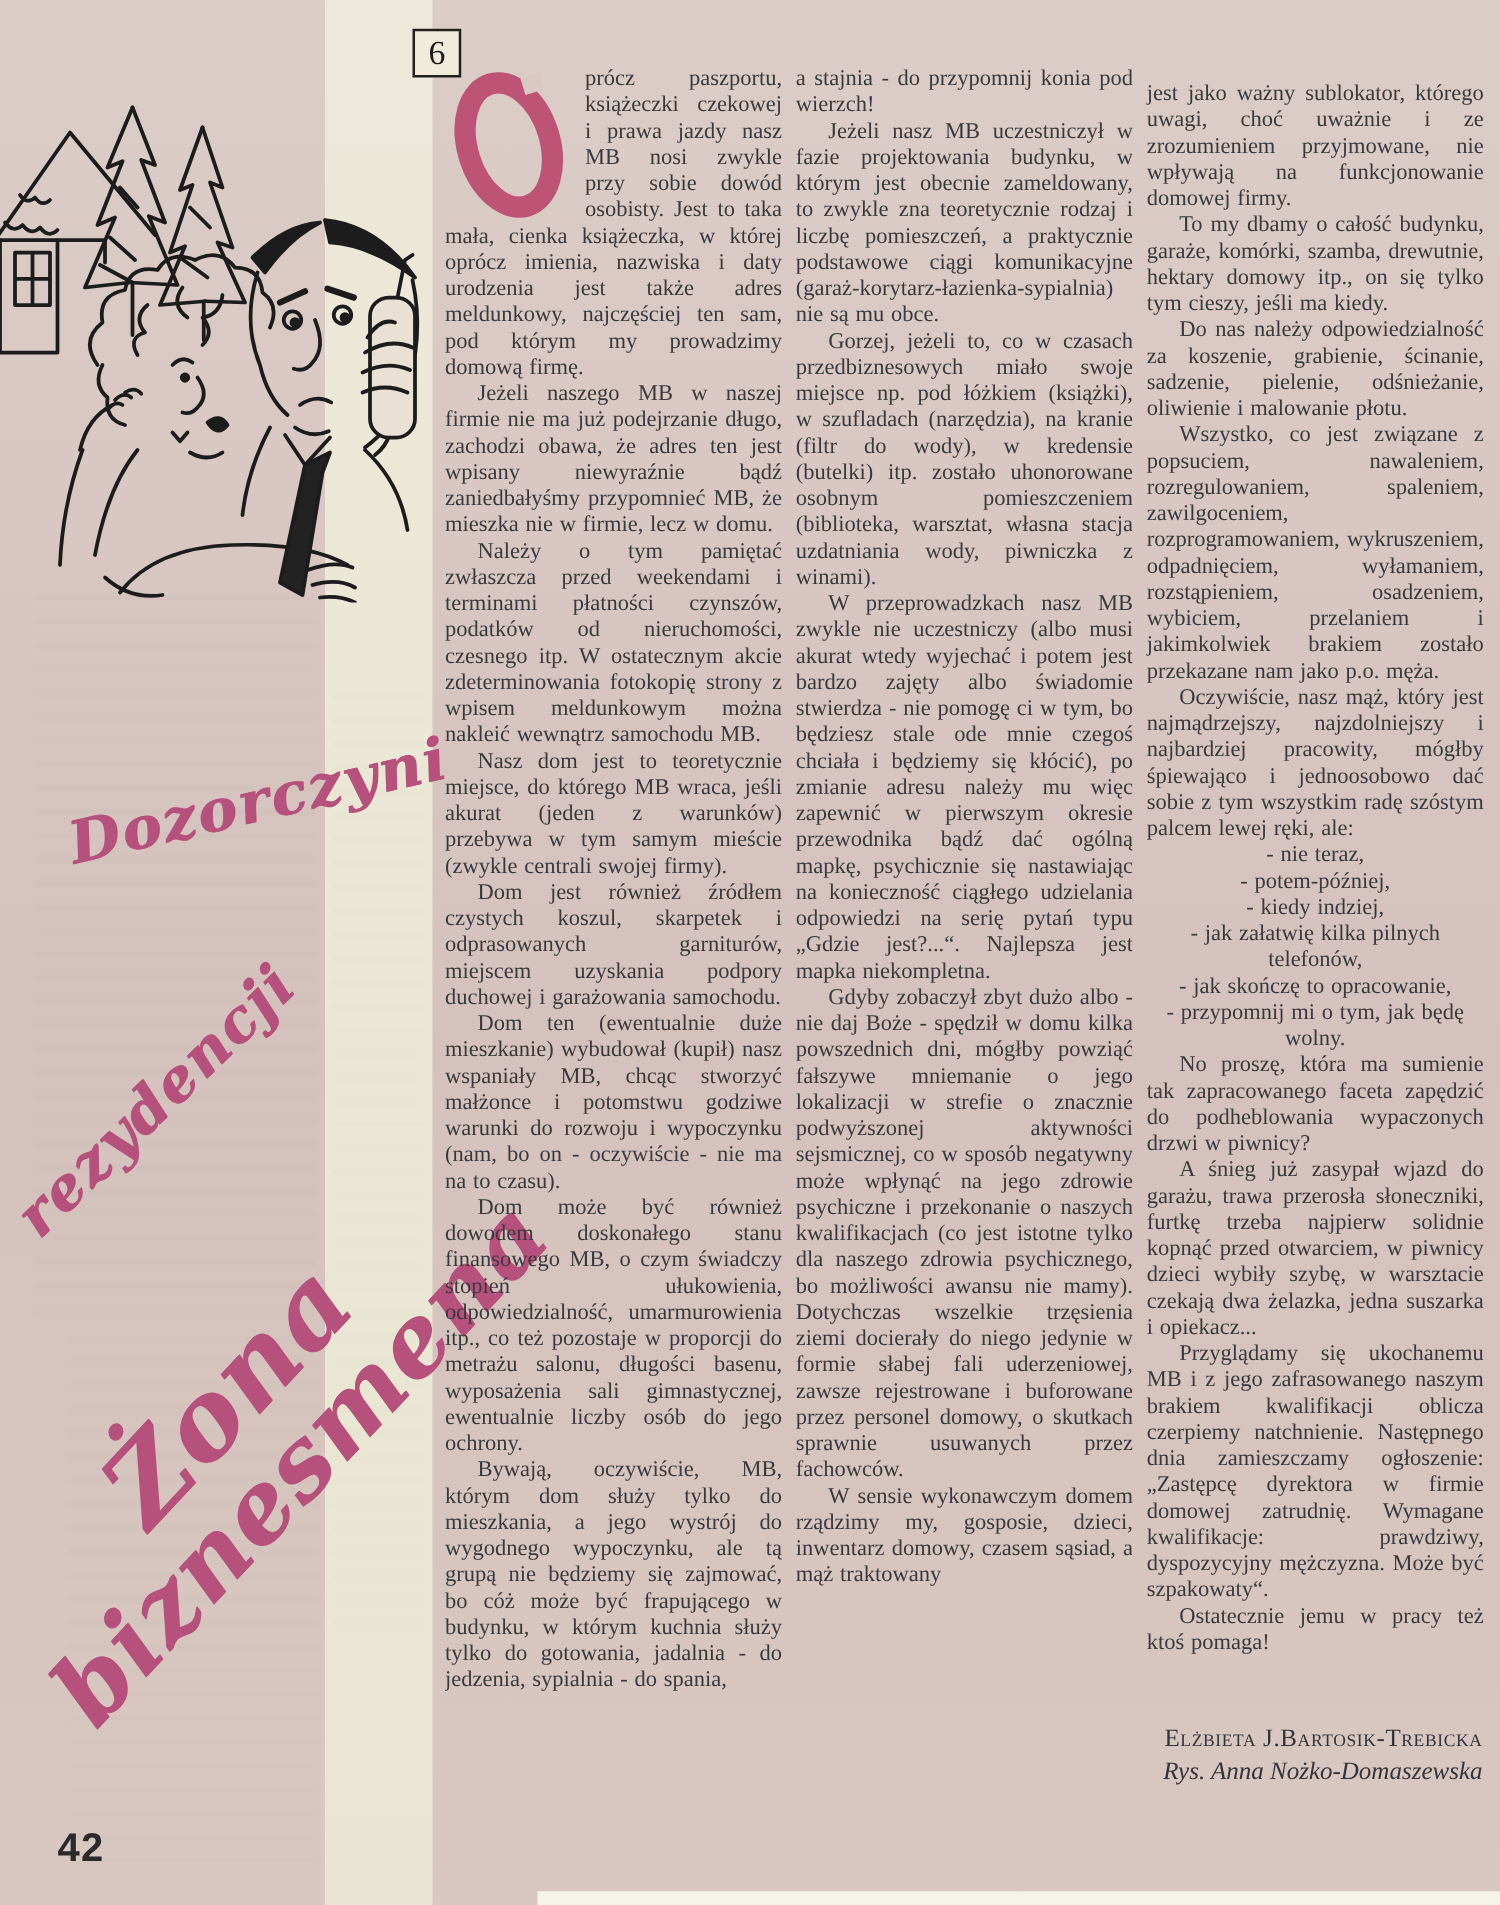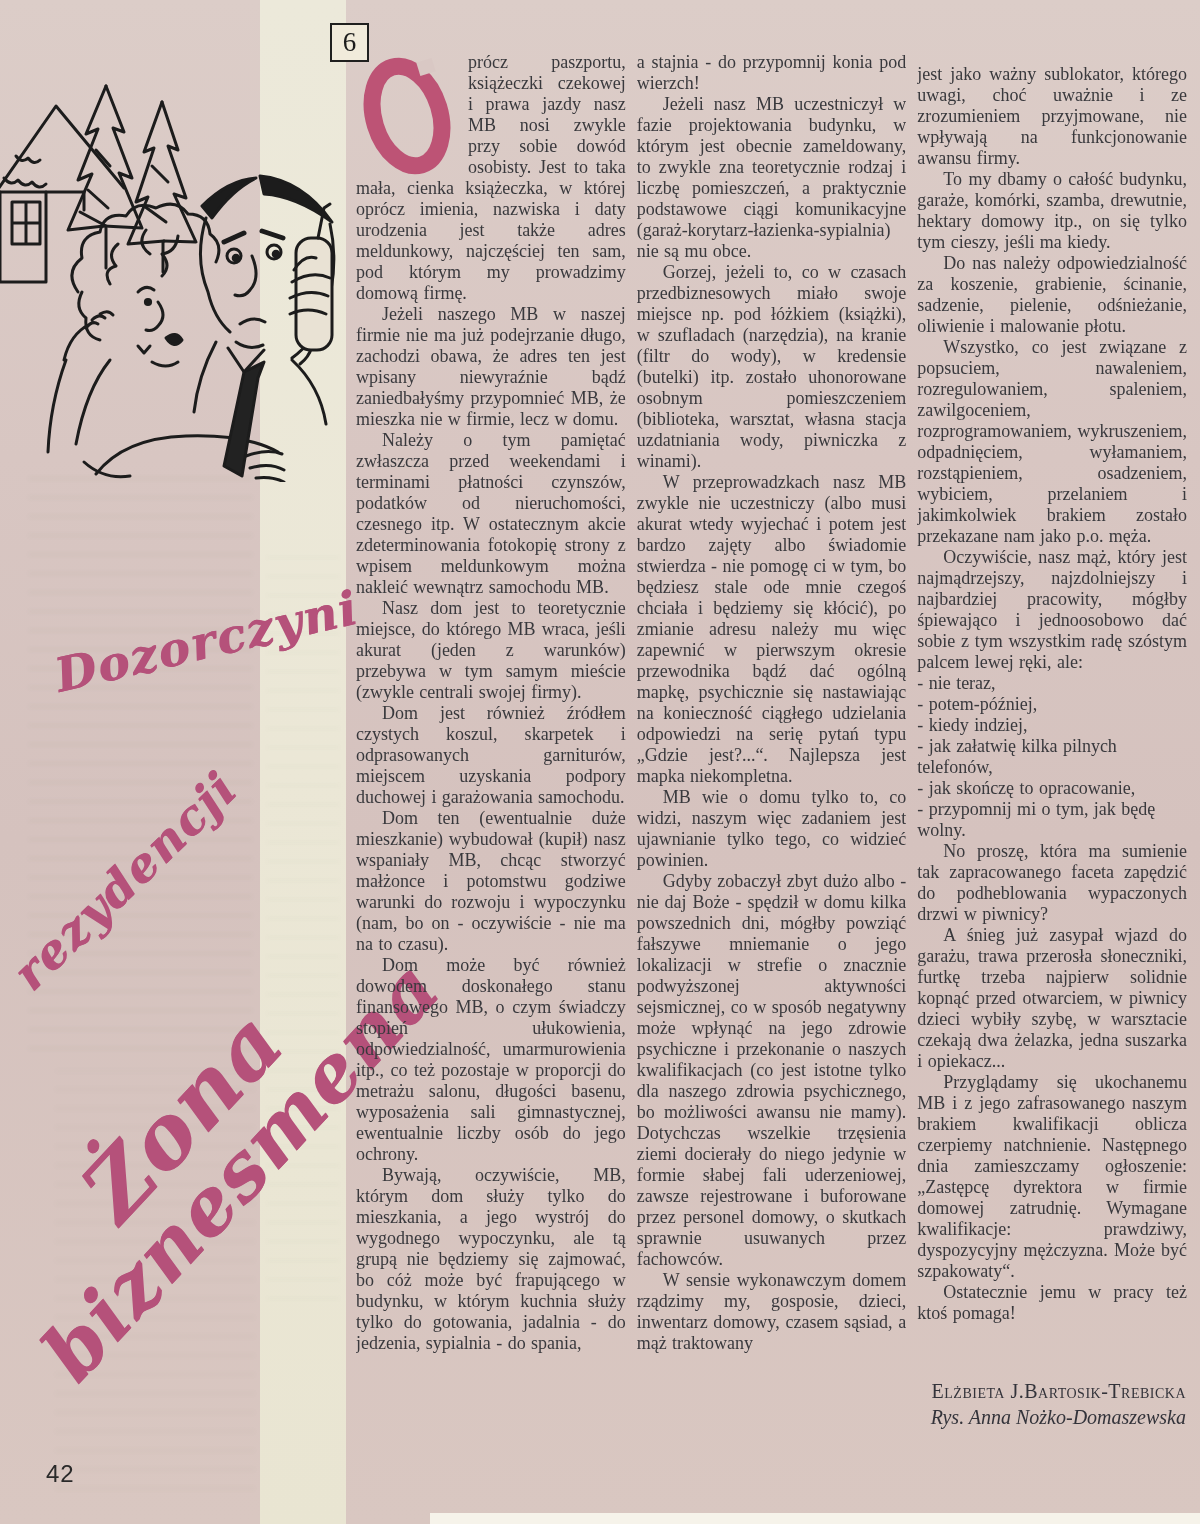--- a/index.html
+++ b/index.html
@@ -60,42 +60,42 @@
     display:flex;gap:11px;
   }
   .col{width:271px;height:100%;overflow:hidden;}
   .col.c3{padding-top:12px;box-sizing:border-box;}
   .colflow p{
     margin:0;text-indent:26px;
     font-size:18px;line-height:21px;color:#39393d;
     text-align:justify;word-spacing:.05em;
   }
   .colflow p:first-of-type{text-indent:0;}
-  .colflow p.dash-line{text-indent:0;text-align:left;}
+  .colflow p.dash-line{text-indent:0;text-align:center;}
   .dropcap{
     float:left;width:102px;height:124px;margin:2px 10px 0 0;
   }
   .dropcap .sr{position:absolute;width:1px;height:1px;overflow:hidden;clip:rect(0 0 0 0);}
   
   .credits{
     position:absolute;left:912px;top:1378px;width:274px;text-align:right;color:#33333a;
   }
   .credits .author{
     font-family:"Liberation Serif",serif;font-variant:small-caps;
     font-size:20px;line-height:26px;letter-spacing:.5px;
   }
   .credits .illustrator{
     font-family:"Liberation Serif",serif;font-style:italic;
     font-size:20px;line-height:26px;
   }
   
   .folio{
     position:absolute;left:46px;top:1460px;
-    font-family:"Liberation Sans",sans-serif;font-weight:normal;
-    font-size:24px;color:#2a2a2a;letter-spacing:1px;
+    font-family:"Liberation Sans",sans-serif;font-weight:bold;
+    font-size:32px;color:#2a2a2a;letter-spacing:1px;
   }
 </style>
 </head>
 <body>
 
 <div class="page">
 
   <div class="stripe"></div>
   <div class="ghost g1"></div>
   <div class="ghost g2"></div>
@@ -198,28 +198,27 @@
           <p>Dom może być również dowodem doskonałego stanu finansowego MB, o czym świadczy stopień ułukowienia, odpowiedzialność, umarmurowienia itp., co też pozostaje w proporcji do metrażu salonu, długości basenu, wyposażenia sali gimnastycznej, ewentualnie liczby osób do jego ochrony.</p>
           <p>Bywają, oczywiście, MB, którym dom służy tylko do mieszkania, a jego wystrój do wygodnego wypoczynku, ale tą grupą nie będziemy się zajmować, bo cóż może być frapującego w budynku, w którym kuchnia służy tylko do gotowania, jadalnia - do jedzenia, sypialnia - do spania,</p>
         </div>
     </div>
     <div class="col">
       <div class="colflow">
           <p>a stajnia - do przypomnij konia pod wierzch!</p>
           <p>Jeżeli nasz MB uczestniczył w fazie projektowania budynku, w którym jest obecnie zameldowany, to zwykle zna teoretycznie rodzaj i liczbę pomieszczeń, a praktycznie podstawowe ciągi komunikacyjne (garaż-korytarz-łazienka-sypialnia) nie są mu obce.</p>
           <p>Gorzej, jeżeli to, co w czasach przedbiznesowych miało swoje miejsce np. pod łóżkiem (książki), w szufladach (narzędzia), na kranie (filtr do wody), w kredensie (butelki) itp. zostało uhonorowane osobnym pomieszczeniem (biblioteka, warsztat, własna stacja uzdatniania wody, piwniczka z winami).</p>
           <p>W przeprowadzkach nasz MB zwykle nie uczestniczy (albo musi akurat wtedy wyjechać i potem jest bardzo zajęty albo świadomie stwierdza - nie pomogę ci w tym, bo będziesz stale ode mnie czegoś chciała i będziemy się kłócić), po zmianie adresu należy mu więc zapewnić w pierwszym okresie przewodnika bądź dać ogólną mapkę, psychicznie się nastawiając na konieczność ciągłego udzielania odpowiedzi na serię pytań typu „Gdzie jest?...“. Najlepsza jest mapka niekompletna.</p>
-          <p>MB wie o domu tylko to, co widzi, naszym więc zadaniem jest ujawnianie tylko tego, co widzieć powinien.</p>
           <p>Gdyby zobaczył zbyt dużo albo - nie daj Boże - spędził w domu kilka powszednich dni, mógłby powziąć fałszywe mniemanie o jego lokalizacji w strefie o znacznie podwyższonej aktywności sejsmicznej, co w sposób negatywny może wpłynąć na jego zdrowie psychiczne i przekonanie o naszych kwalifikacjach (co jest istotne tylko dla naszego zdrowia psychicznego, bo możliwości awansu nie mamy). Dotychczas wszelkie trzęsienia ziemi docierały do niego jedynie w formie słabej fali uderzeniowej, zawsze rejestrowane i buforowane przez personel domowy, o skutkach sprawnie usuwanych przez fachowców.</p>
           <p>W sensie wykonawczym domem rządzimy my, gosposie, dzieci, inwentarz domowy, czasem sąsiad, a mąż traktowany</p>
         </div>
     </div>
     <div class="col c3">
       <div class="colflow">
-          <p>jest jako ważny sublokator, którego uwagi, choć uważnie i ze zrozumieniem przyjmowane, nie wpływają na funkcjonowanie awansu firmy.</p>
+          <p>jest jako ważny sublokator, którego uwagi, choć uważnie i ze zrozumieniem przyjmowane, nie wpływają na funkcjonowanie domowej firmy.</p>
           <p>To my dbamy o całość budynku, garaże, komórki, szamba, drewutnie, hektary domowy itp., on się tylko tym cieszy, jeśli ma kiedy.</p>
           <p>Do nas należy odpowiedzialność za koszenie, grabienie, ścinanie, sadzenie, pielenie, odśnieżanie, oliwienie i malowanie płotu.</p>
           <p>Wszystko, co jest związane z popsuciem, nawaleniem, rozregulowaniem, spaleniem, zawilgoceniem, rozprogramowaniem, wykruszeniem, odpadnięciem, wyłamaniem, rozstąpieniem, osadzeniem, wybiciem, przelaniem i jakimkolwiek brakiem zostało przekazane nam jako p.o. męża.</p>
           <p>Oczywiście, nasz mąż, który jest najmądrzejszy, najzdolniejszy i najbardziej pracowity, mógłby śpiewająco i jednoosobowo dać sobie z tym wszystkim radę szóstym palcem lewej ręki, ale:</p>
           <p class="dash-line">- nie teraz,</p>
           <p class="dash-line">- potem-później,</p>
           <p class="dash-line">- kiedy indziej,</p>
           <p class="dash-line">- jak załatwię kilka pilnych telefonów,</p>
           <p class="dash-line">- jak skończę to opracowanie,</p>
           <p class="dash-line">- przypomnij mi o tym, jak będę wolny.</p>

